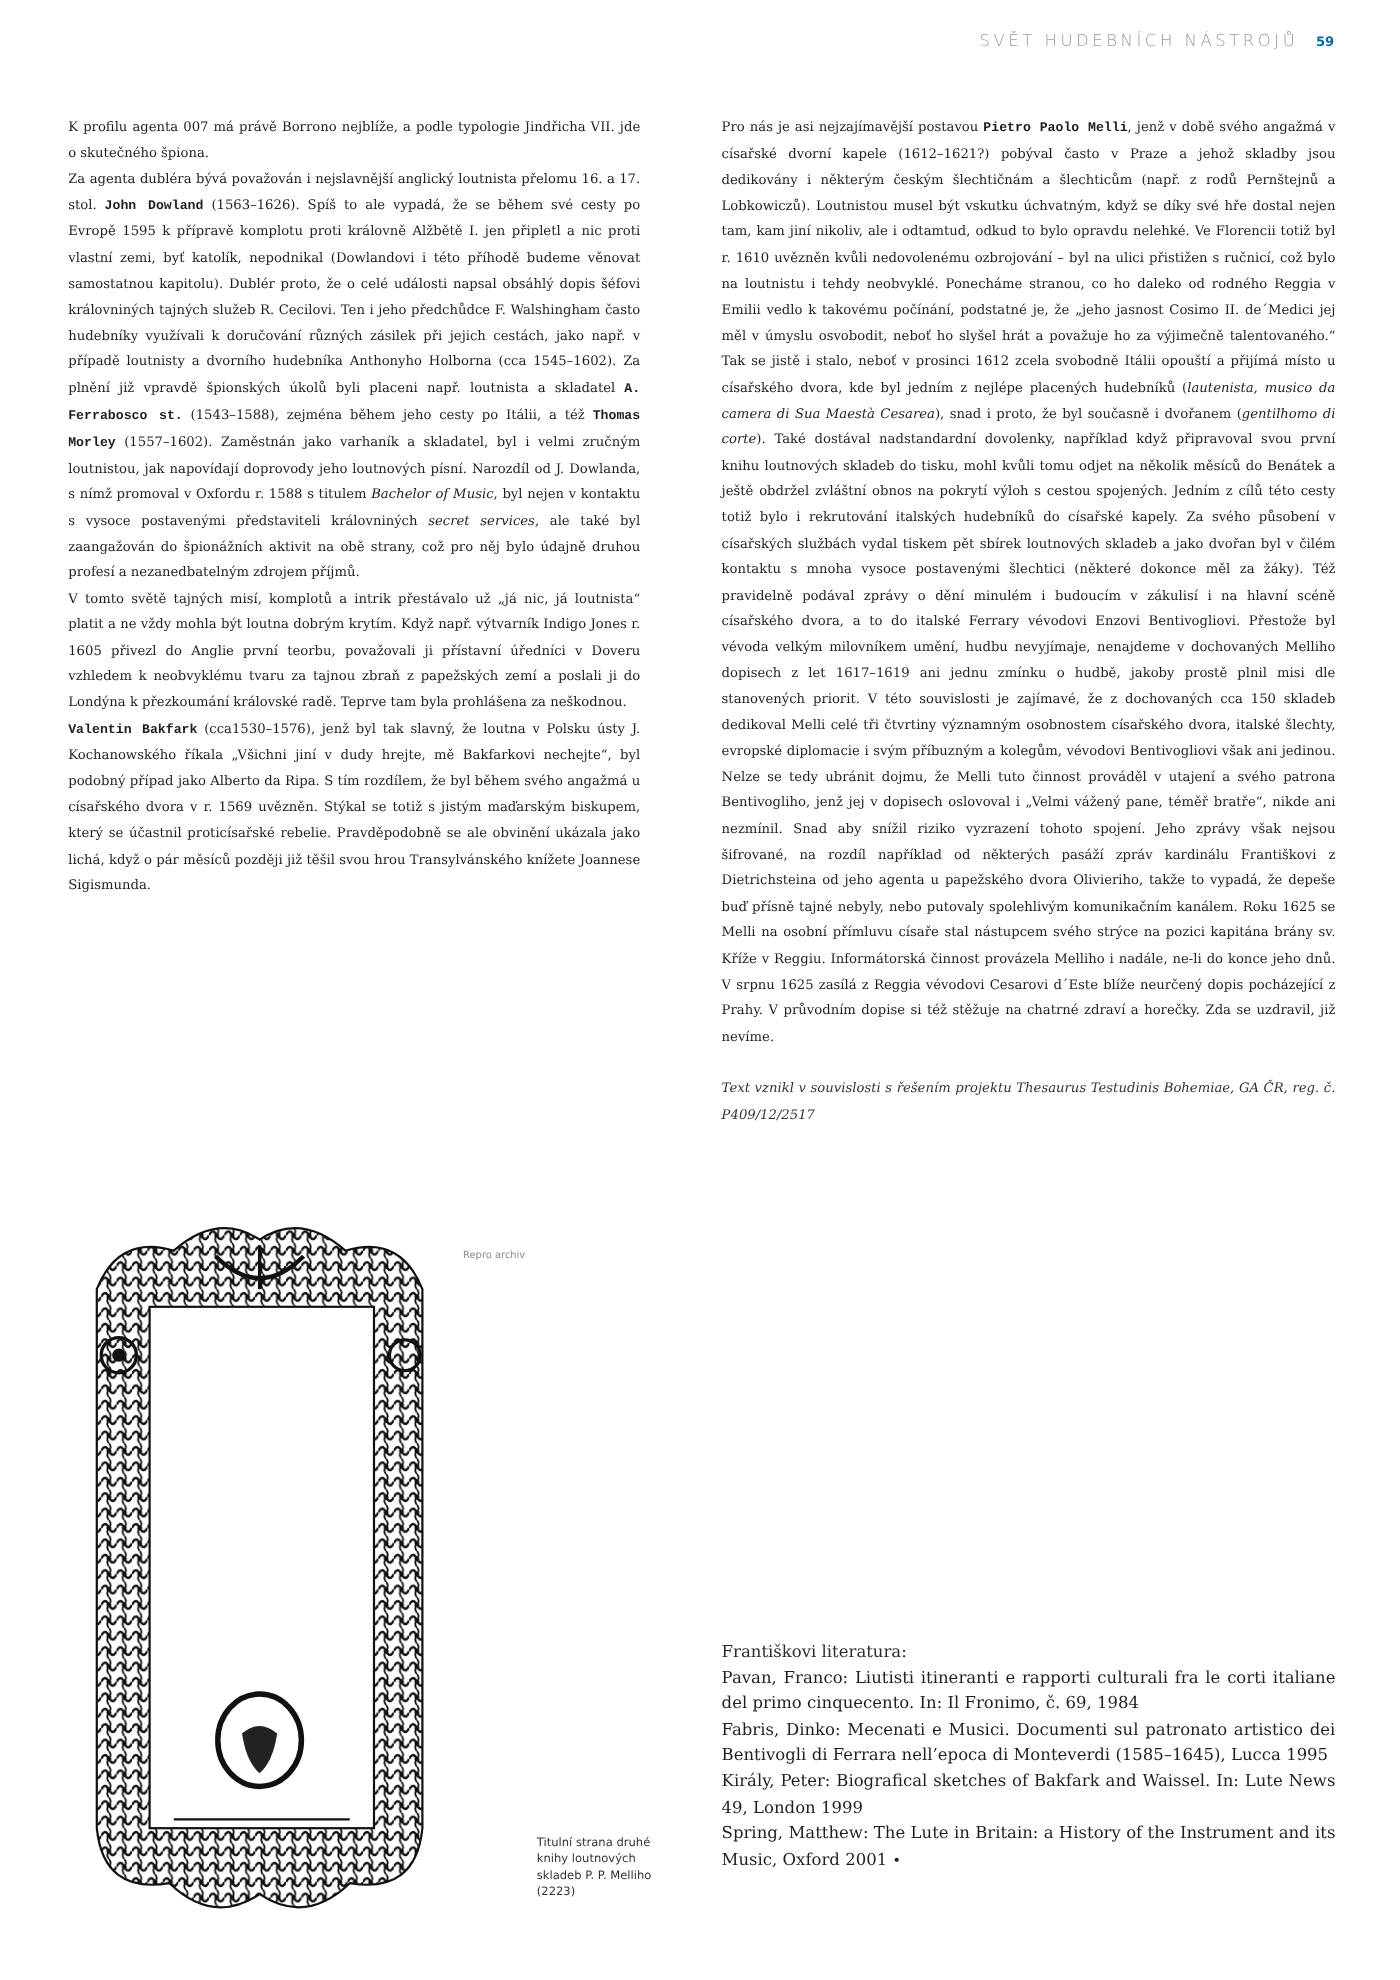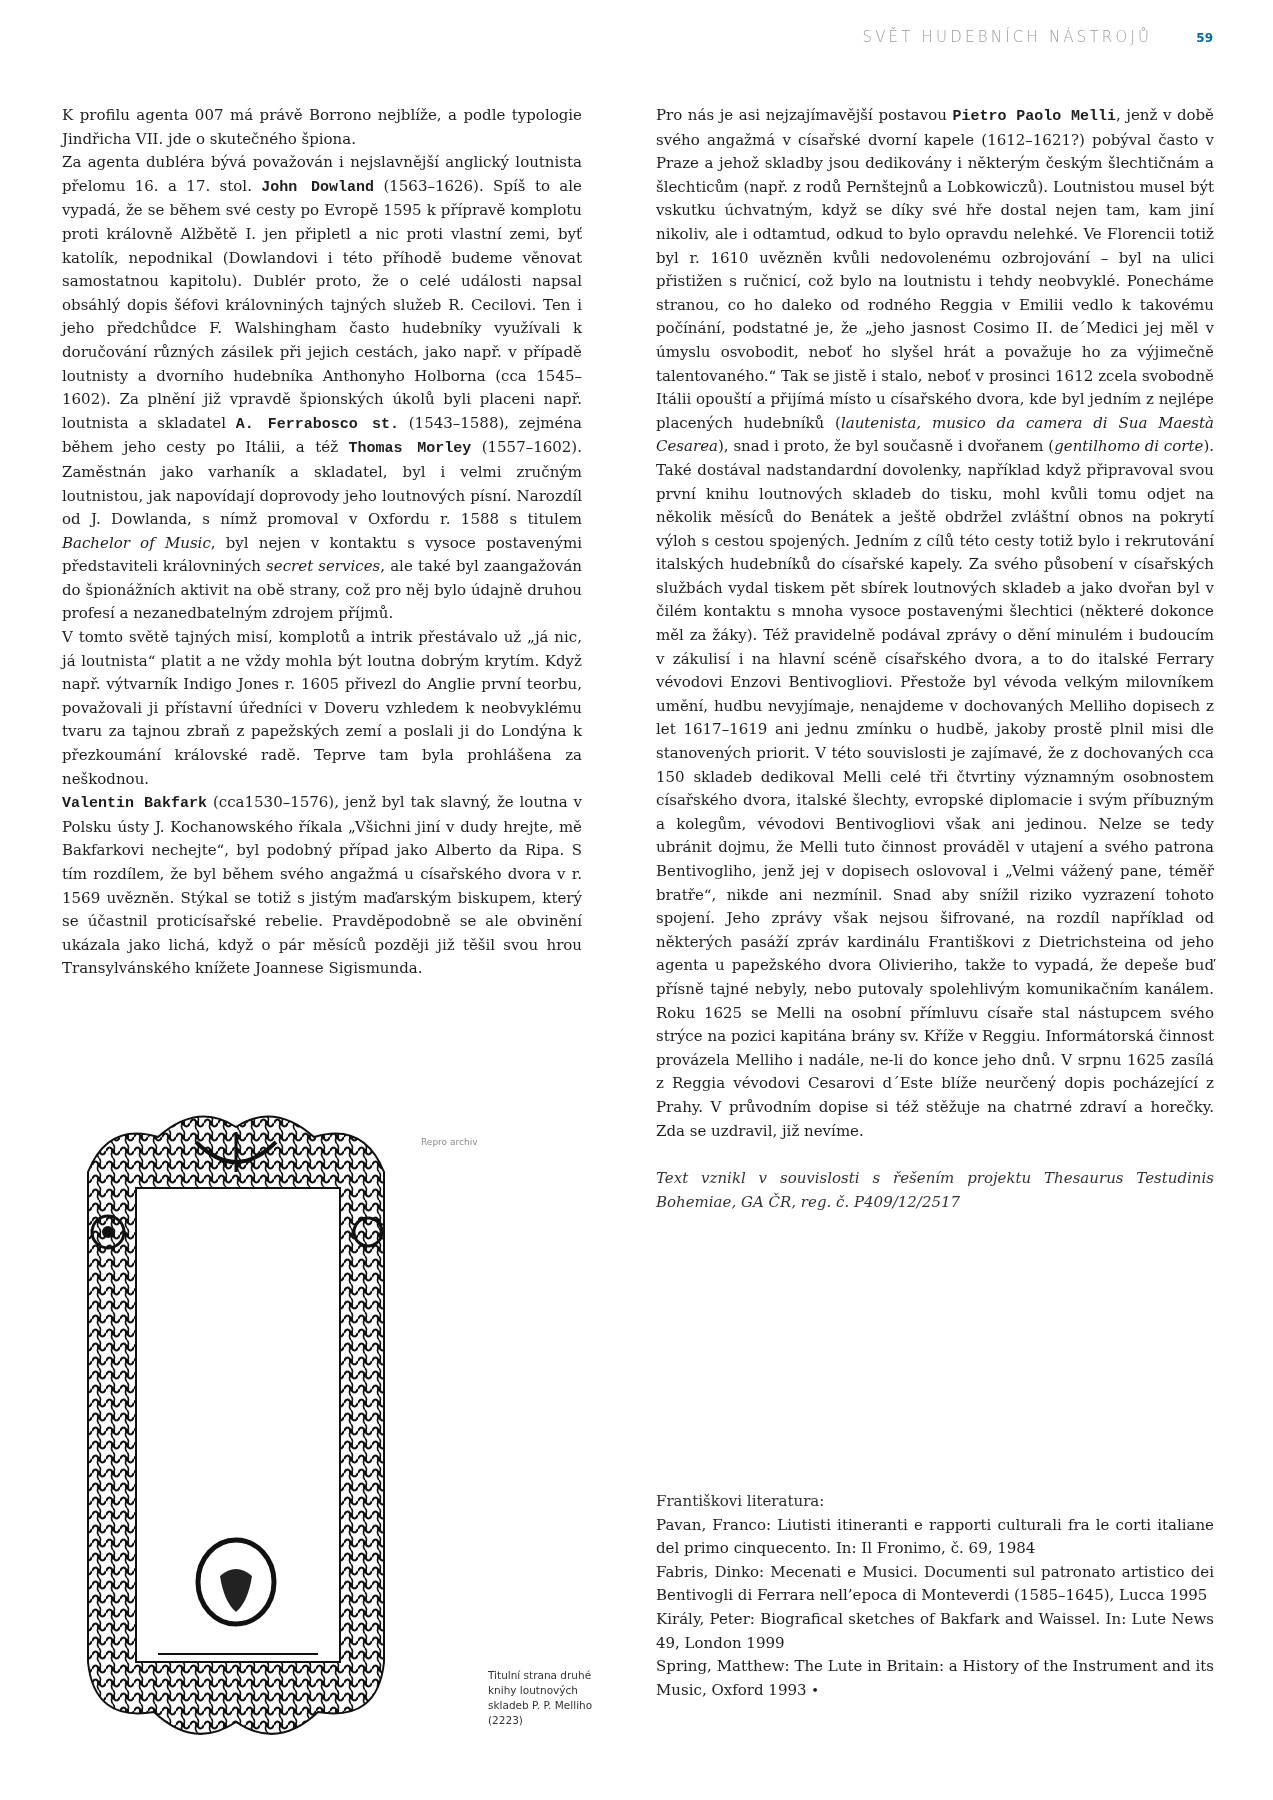--- a/index.html
+++ b/index.html
@@ -3,32 +3,32 @@
 <meta charset="utf-8">
 <style>
   html, body { margin: 0; padding: 0; background: #ffffff; }
   body {
     width: 1273px; height: 1800px; position: relative; overflow: hidden;
     font-family: "DejaVu Serif", "Liberation Serif", serif;
     color: #1e1e1e;
   }
   .header {
     position: absolute; top: 28px; right: 60px;
-    display: flex; align-items: baseline; gap: 44px;
+    display: flex; align-items: baseline; gap: 16px;
   }
   .section-title {
     font-family: "DejaVu Sans", sans-serif; font-size: 15px; letter-spacing: 3.2px;
     color: #9a9a9a; text-transform: uppercase; font-weight: 300;
   }
   .page-number {
     font-family: "DejaVu Sans", sans-serif; font-weight: bold; font-size: 12px; color: #0369a1;
   }
   .col {
     position: absolute; top: 104px;
-    font-size: 15px; line-height: 23.6px; text-align: justify;
+    font-size: 12px; line-height: 23.6px; text-align: justify;
     hyphens: auto;
   }
   .col-left { left: 62px; width: 520px; }
   .col-right { left: 656px; width: 558px; }
   .col p { margin: 0; }
   .col b { font-weight: bold; font-family: Liberation Mono, monospace; }
   .col i { font-style: italic; }
   .credit-note {
     margin-top: 24px !important; font-style: italic; color: #333;
   }
@@ -70,21 +70,21 @@
 <div class="col col-right">
   <p><span>Pro nás je asi nejzajímavější postavou </span><b>Pietro Paolo Melli</b><span>, jenž v době svého angažmá v císařské dvorní kapele (1612–1621?) pobýval často v Praze a jehož skladby jsou dedikovány i některým českým šlechtičnám a šlechticům (např. z rodů Pernštejnů a Lobkowiczů). Loutnistou musel být vskutku úchvatným, když se díky své hře dostal nejen tam, kam jiní nikoliv, ale i odtamtud, odkud to bylo opravdu nelehké. Ve Florencii totiž byl r. 1610 uvězněn kvůli nedovolenému ozbrojování – byl na ulici přistižen s ručnicí, což bylo na loutnistu i tehdy neobvyklé. Ponecháme stranou, co ho daleko od rodného Reggia v Emilii vedlo k takovému počínání, podstatné je, že „jeho jasnost Cosimo II. de´Medici jej měl v úmyslu osvobodit, neboť ho slyšel hrát a považuje ho za výjimečně talentovaného.“ Tak se jistě i stalo, neboť v prosinci 1612 zcela svobodně Itálii opouští a přijímá místo u císařského dvora, kde byl jedním z nejlépe placených hudebníků (</span><i>lautenista, musico da camera di Sua Maestà Cesarea</i><span>), snad i proto, že byl současně i dvořanem (</span><i>gentilhomo di corte</i><span>). Také dostával nadstandardní dovolenky, například když připravoval svou první knihu loutnových skladeb do tisku, mohl kvůli tomu odjet na několik měsíců do Benátek a ještě obdržel zvláštní obnos na pokrytí výloh s cestou spojených. Jedním z cílů této cesty totiž bylo i rekrutování italských hudebníků do císařské kapely. Za svého působení v císařských službách vydal tiskem pět sbírek loutnových skladeb a jako dvořan byl v čilém kontaktu s mnoha vysoce postavenými šlechtici (některé dokonce měl za žáky). Též pravidelně podával zprávy o dění minulém i budoucím v zákulisí i na hlavní scéně císařského dvora, a to do italské Ferrary vévodovi Enzovi Bentivogliovi. Přestože byl vévoda velkým milovníkem umění, hudbu nevyjímaje, nenajdeme v dochovaných Melliho dopisech z let 1617–1619 ani jednu zmínku o hudbě, jakoby prostě plnil misi dle stanovených priorit. V této souvislosti je zajímavé, že z dochovaných cca 150 skladeb dedikoval Melli celé tři čtvrtiny významným osobnostem císařského dvora, italské šlechty, evropské diplomacie i svým příbuzným a kolegům, vévodovi Bentivogliovi však ani jedinou. Nelze se tedy ubránit dojmu, že Melli tuto činnost prováděl v utajení a svého patrona Bentivogliho, jenž jej v dopisech oslovoval i „Velmi vážený pane, téměř bratře“, nikde ani nezmínil. Snad aby snížil riziko vyzrazení tohoto spojení. Jeho zprávy však nejsou šifrované, na rozdíl například od některých pasáží zpráv kardinálu Františkovi z Dietrichsteina od jeho agenta u papežského dvora Olivieriho, takže to vypadá, že depeše buď přísně tajné nebyly, nebo putovaly spolehlivým komunikačním kanálem. Roku 1625 se Melli na osobní přímluvu císaře stal nástupcem svého strýce na pozici kapitána brány sv. Kříže v Reggiu. Informátorská činnost provázela Melliho i nadále, ne-li do konce jeho dnů. V srpnu 1625 zasílá z Reggia vévodovi Cesarovi d´Este blíže neurčený dopis pocházející z Prahy. V průvodním dopise si též stěžuje na chatrné zdraví a horečky. Zda se uzdravil, již nevíme.</span></p>
   <p class="credit-note">Text vznikl v souvislosti s řešením projektu Thesaurus Testudinis Bohemiae, GA ČR, reg. č. P409/12/2517</p>
 </div>
 
 <div class="lit">
   <p class="lit-title">Františkovi literatura:</p>
   <p>Pavan, Franco: Liutisti itineranti e rapporti culturali fra le corti italiane del primo cinquecento. In: Il Fronimo, č. 69, 1984</p>
   <p>Fabris, Dinko: Mecenati e Musici. Documenti sul patronato artistico dei Bentivogli di Ferrara nell’epoca di Monteverdi (1585–1645), Lucca 1995</p>
   <p>Király, Peter: Biografical sketches of Bakfark and Waissel. In: Lute News 49, London 1999</p>
-  <p><span>Spring, Matthew: The Lute in Britain: a History of the Instrument and its Music, Oxford 1993</span> <span class="end-mark">•</span></p>
+  <p><span>Spring, Matthew: The Lute in Britain: a History of the Instrument and its Music, Oxford 2001</span> <span class="end-mark">•</span></p>
 </div>
 
 <div class="figure">
   <svg class="fig-svg" viewBox="0 0 316 648">
     <defs>
       <pattern id="orn" width="14" height="14" patternUnits="userSpaceOnUse">
         <rect width="14" height="14" fill="#fff"></rect>
         <path d="M0 7 Q3.5 0 7 7 T14 7" stroke="#111" stroke-width="2.2" fill="none"></path>
         <circle cx="7" cy="7" r="2.2" fill="#111"></circle>
         <path d="M7 0 Q10 3.5 7 7 Q4 10.5 7 14" stroke="#111" stroke-width="1.6" fill="none"></path>

